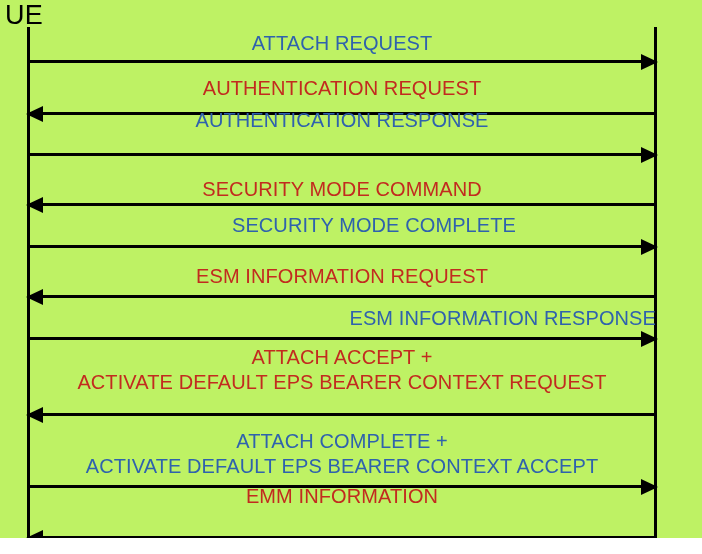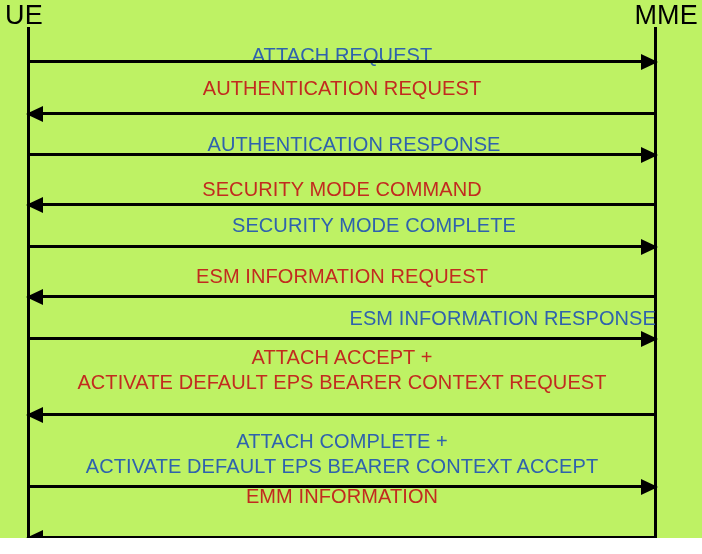--- a/index.html
+++ b/index.html
@@ -93,41 +93,40 @@
     border-right: 17px solid #000000;
   }
 </style>
 </head>
 <body>
 
 <div id="diagram">
 
   <div class="actor-label left">UE</div>
 
-  <div class="actor-label right">MME</div>
 
   <div class="lifeline left"></div>
 
   <div class="lifeline right"></div>
 
   <div id="messages-container">
       <div class="msg" style="top: 0px;">
-        <div class="msg-label blue" style="top: 31px; margin-top: 12px;">ATTACH REQUEST</div>
+        <div class="msg-label blue" style="top: 31px;">ATTACH REQUEST</div>
         <div class="msg-line" style="top: 60px;">
           <div class="arrowhead to-right"></div>
         </div>
       </div>
       <div class="msg" style="top: 0px;">
         <div class="msg-label red" style="top: 76px;">AUTHENTICATION REQUEST</div>
         <div class="msg-line" style="top: 112px;">
           <div class="arrowhead to-left"></div>
         </div>
       </div>
       <div class="msg" style="top: 0px;">
-        <div class="msg-label blue" style="top: 132px; padding-left: 12px;">AUTHENTICATION RESPONSE</div>
+        <div class="msg-label blue" style="top: 108px;">AUTHENTICATION RESPONSE</div>
         <div class="msg-line" style="top: 153px;">
           <div class="arrowhead to-right"></div>
         </div>
       </div>
       <div class="msg" style="top: 0px;">
         <div class="msg-label red" style="top: 177px;">SECURITY MODE COMMAND</div>
         <div class="msg-line" style="top: 203px;">
           <div class="arrowhead to-left"></div>
         </div>
       </div>

